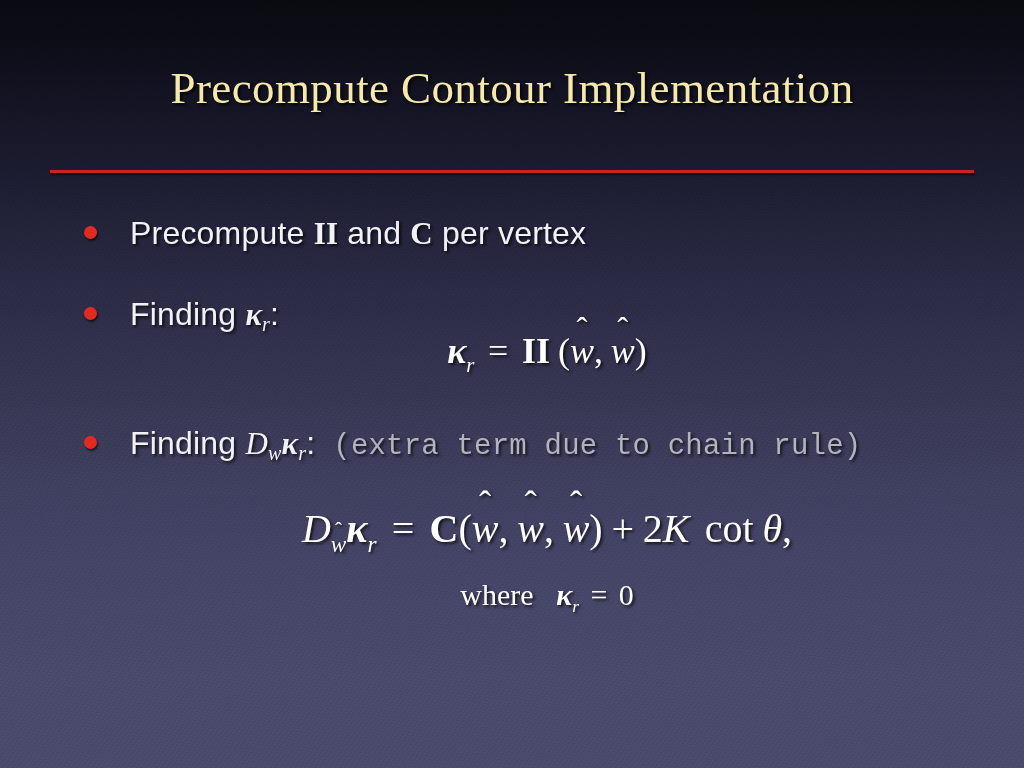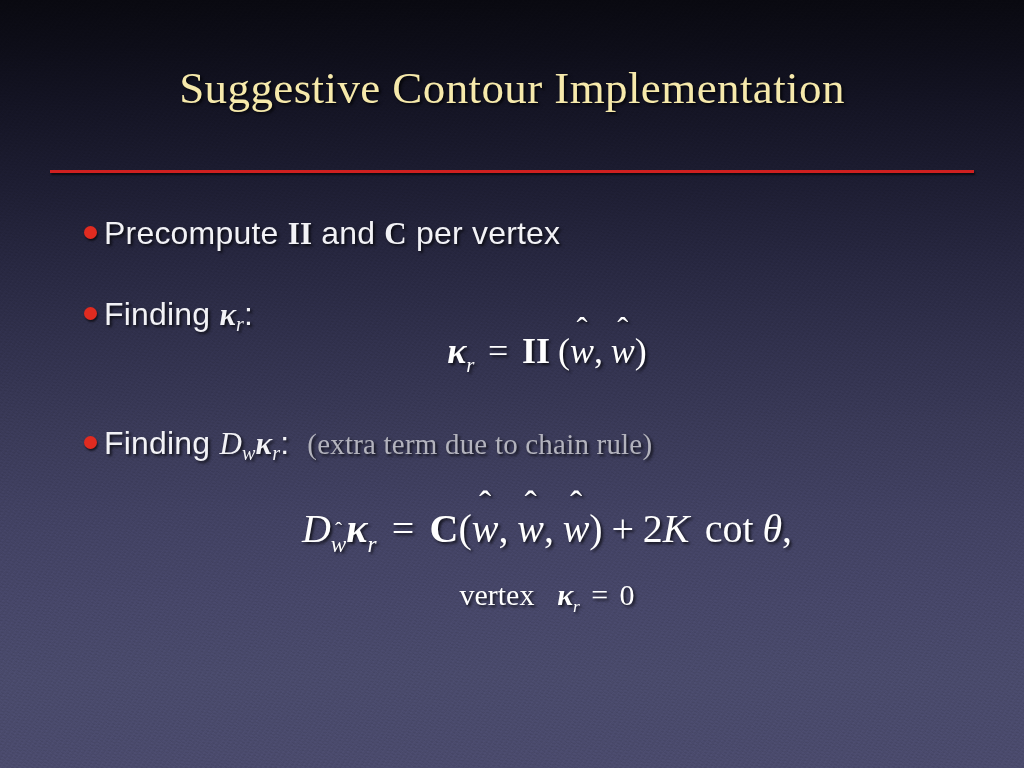--- a/index.html
+++ b/index.html
@@ -92,21 +92,21 @@
     width: 13px;
     height: 13px;
     border-radius: 50%;
     background: #e02b20;
     box-shadow: 1px 2px 2px rgba(0,0,0,0.6);
     flex: 0 0 auto;
     position: relative;
     top: -5px;
   }
   .bullet-text {
-    margin-left: 7px;
+    margin-left: 33px;
     font-family: "Liberation Sans", sans-serif;
     font-size: 32px;
     font-stretch: condensed;
     color: #f2f2f6;
     text-shadow: 2px 2px 3px rgba(0,0,0,0.7);
     letter-spacing: 0.2px;
   }
 
   #bullet-1 { top: 215px; }
   #bullet-2 { top: 296px; }
@@ -130,21 +130,21 @@
     font-size: 31px;
   }
   .sub {
     font-family: "Liberation Serif", "DejaVu Serif", serif;
     font-style: italic;
     font-size: 20px;
     vertical-align: -6px;
   }
   .note {
     color: #b3b3bd;
-    font-family: Liberation Serif, serif;
+    font-family: Liberation Mono, monospace;
     font-size: 29px;
     margin-left: 18px;
     text-shadow: 2px 2px 3px rgba(0,0,0,0.7);
   }
 
   
   .equation {
     position: absolute;
     width: 1024px;
     text-align: center;
@@ -185,21 +185,21 @@
   .sp { display: inline-block; width: 0.22em; }
   .spwide { display: inline-block; width: 0.38em; }
 </style>
 </head>
 <body>
 
 <div id="slide">
 
   <div id="texture"></div>
 
-  <div id="title">Suggestive Contour Implementation</div>
+  <div id="title">Precompute Contour Implementation</div>
 
   <div id="divider"></div>
 
   <div class="bullet-row" id="bullet-1">
     <span class="bullet-dot"></span>
     <span class="bullet-text"><span>Precompute </span><span class="mathbf">II</span><span> and </span><span class="mathbf">C</span><span> per vertex</span></span>
   </div>
 
   <div class="bullet-row" id="bullet-2">
     <span class="bullet-dot"></span>
@@ -213,16 +213,16 @@
   <div class="bullet-row" id="bullet-3">
     <span class="bullet-dot"></span>
     <span class="bullet-text"><span>Finding </span><span class="mathit">D</span><span class="sub">w</span><span class="kappa">κ</span><span class="sub">r</span><span>:</span><span class="note">(extra term due to chain rule)</span></span>
   </div>
 
   <div class="equation" id="equation-2">
     <span class="hatw eq-it"><span>D</span></span><span class="hatw eq-sub"><span class="hat">ˆ</span><span>w</span></span><span class="kappa" style="font-size:1em">κ</span><span class="eq-sub">r</span><span class="spwide"></span><span class="op">=</span><span class="spwide"></span><span class="eq-bf">C</span><span class="op">(</span><span class="hatw"><span class="hat">ˆ</span><span>w</span></span><span class="op">,</span><span class="sp"></span><span class="hatw"><span class="hat">ˆ</span><span>w</span></span><span class="op">,</span><span class="sp"></span><span class="hatw"><span class="hat">ˆ</span><span>w</span></span><span class="op">)</span><span class="sp"></span><span class="op">+</span><span class="sp"></span><span class="op">2</span><span class="eq-it">K</span><span class="spwide"></span><span class="op">cot</span><span class="sp"></span><span class="eq-it">θ</span><span class="op">,</span>
   </div>
 
   <div class="equation" id="equation-3">
-    <span class="op">vertex</span><span class="spwide"></span><span class="spwide"></span><span class="kappa" style="font-size:1em">κ</span><span class="eq-sub">r</span><span class="spwide"></span><span class="op">=</span><span class="spwide"></span><span class="op">0</span>
+    <span class="op">where</span><span class="spwide"></span><span class="spwide"></span><span class="kappa" style="font-size:1em">κ</span><span class="eq-sub">r</span><span class="spwide"></span><span class="op">=</span><span class="spwide"></span><span class="op">0</span>
   </div>
 
 </div>
 
 </body></html>

